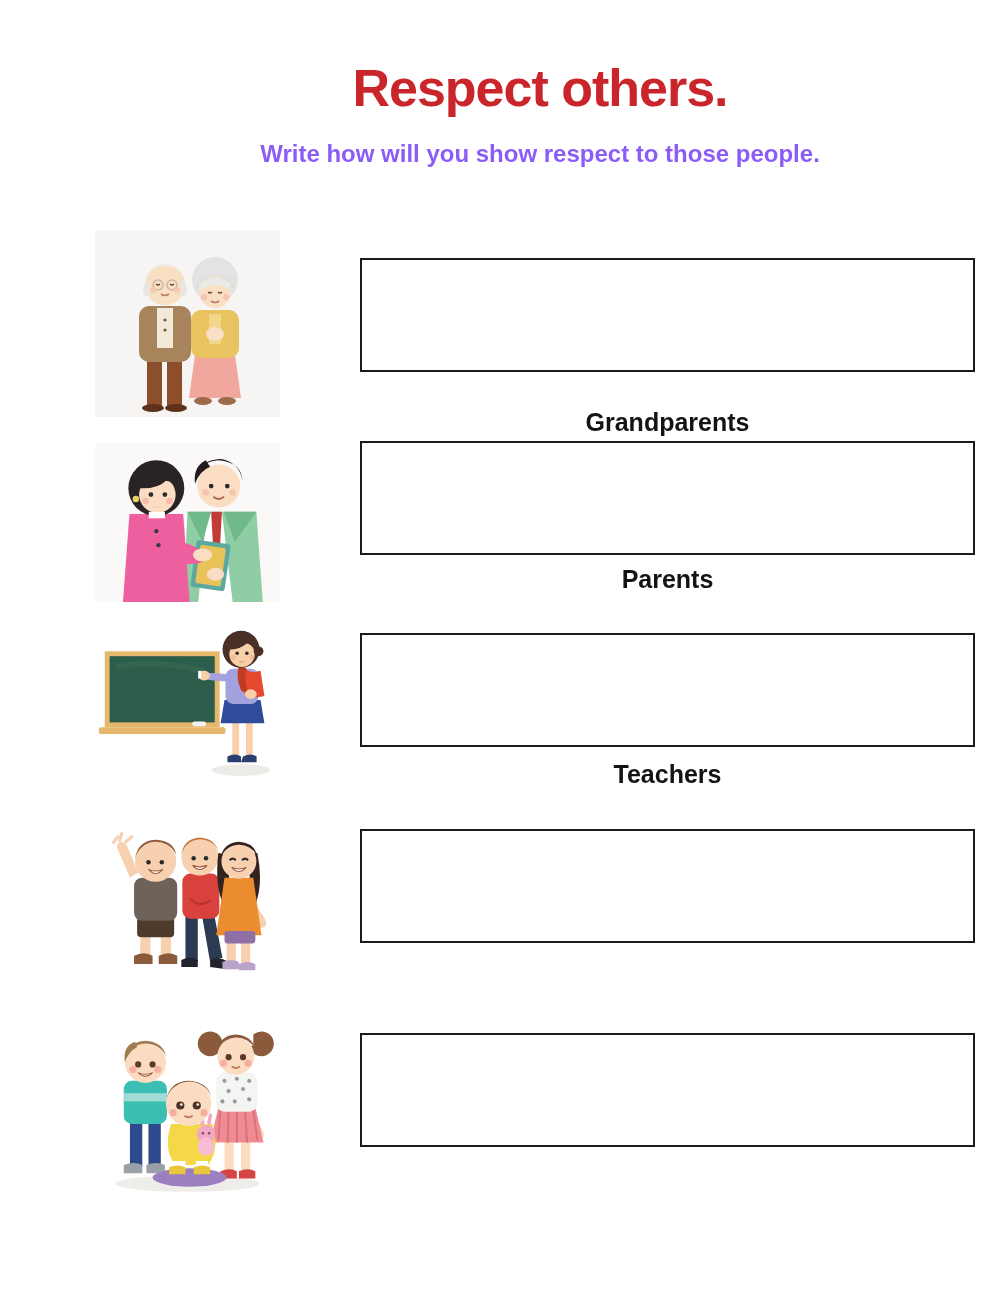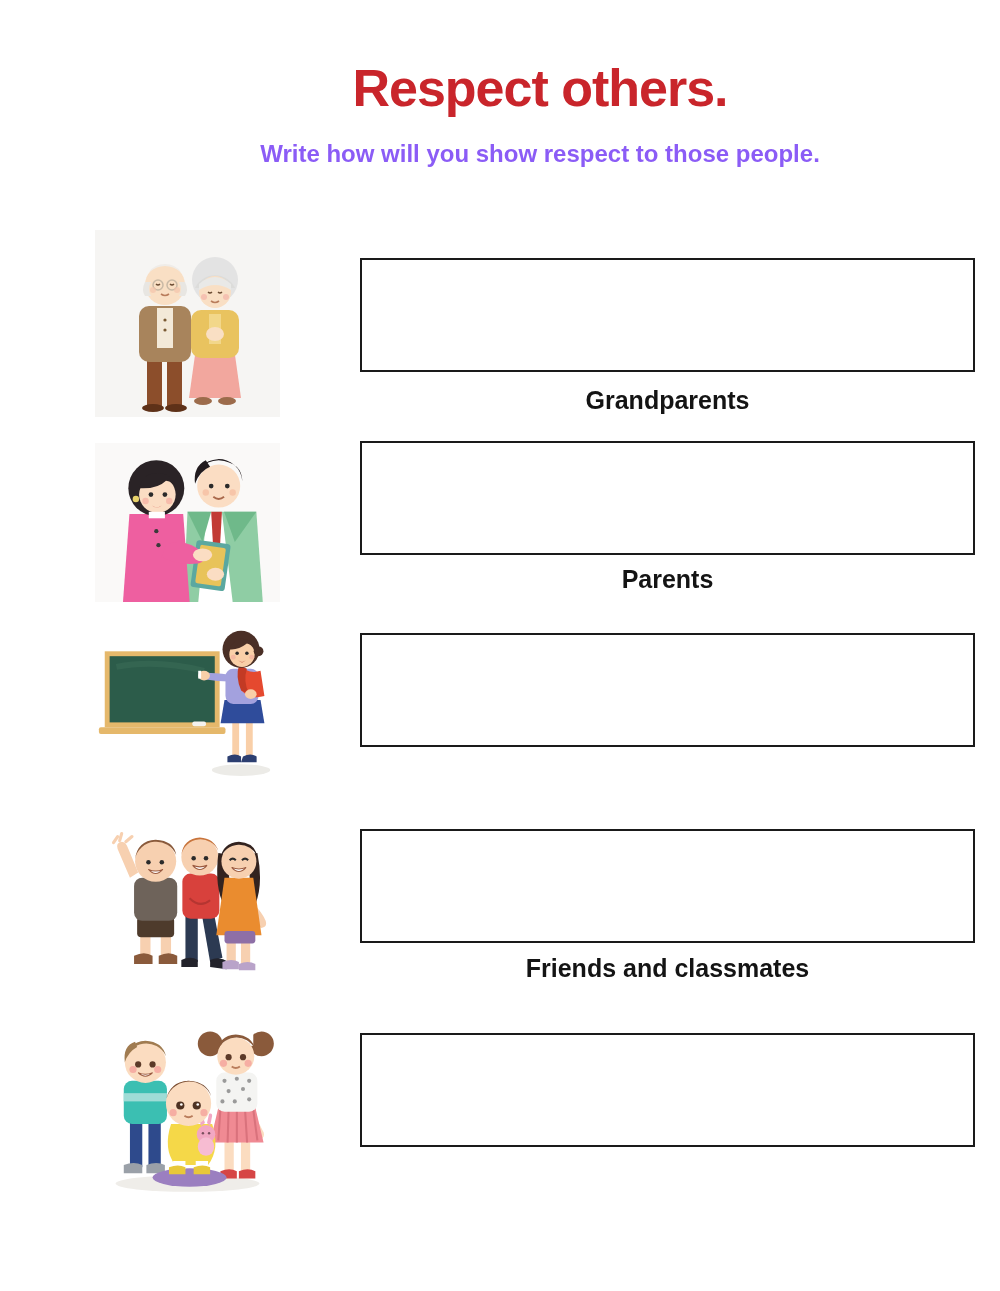--- a/index.html
+++ b/index.html
@@ -60,21 +60,21 @@
   .row-label {
     position: absolute;
     left: 320px;
     width: 615px;
     text-align: center;
     font-size: 25px;
     font-weight: 800;
     color: #141414;
   }
   
-  .img-1 { top: 230px; } .box-1 { top: 258px; } .lbl-1 { top: 386px; }
+  .img-1 { top: 230px; } .box-1 { top: 258px; } .lbl-1 { top: 408px; }
   .img-2 { top: 443px; } .box-2 { top: 441px; } .lbl-2 { top: 565px; }
   .img-3 { top: 626px; } .box-3 { top: 633px; } .lbl-3 { top: 760px; }
   .img-4 { top: 816px; } .box-4 { top: 829px; } .lbl-4 { top: 954px; }
   .img-5 { top: 1013px; } .box-5 { top: 1033px; } .lbl-5 { top: 1165px; }
 </style>
 </head>
 <body>
 
 <div class="page">
 
@@ -199,20 +199,21 @@
       <path d="M138 24 q4 -11 13 -11 q10 0 13 11 q-3 -5 -8 -6 q-9 7 -18 6 z" fill="#4a2f26"></path>
       <circle cx="168" cy="26" r="5" fill="#4a2f26"></circle>
       <circle cx="146" cy="28" r="1.8" fill="#2b2b2b"></circle>
       <circle cx="156" cy="28" r="1.8" fill="#2b2b2b"></circle>
       <path d="M147 35 q4 4 8 0 q-4 5 -8 0 z" fill="#b84a3a"></path>
       <circle cx="142" cy="32" r="2.5" fill="#f4b5a0" opacity="0.9"></circle>
       <circle cx="161" cy="32" r="2.5" fill="#f4b5a0" opacity="0.9"></circle>
     </svg>
   </div>
   <textarea class="answer-box box-3" aria-label="Teachers" style=""></textarea>
+  <div class="row-label lbl-3">Teachers</div>
 
   <div class="row-image img-4">
     <svg viewBox="0 0 180 170">
       <rect x="0" y="0" width="180" height="170" fill="#ffffff"></rect>
 
       <path d="M34 60 L22 32 q-2 -6 4 -7 q4 0 6 6 l10 24 z" fill="#f7d0b0"></path>
       <path d="M18 26 l4 -6 M24 24 l2 -7 M30 25 l6 -5" stroke="#f7d0b0" stroke-width="3" fill="none" stroke-linecap="round"></path>
       <rect x="44" y="100" width="10" height="38" fill="#f7d0b0"></rect>
       <rect x="64" y="100" width="10" height="38" fill="#f7d0b0"></rect>
       <path d="M38 136 q10 -5 18 0 l0 8 l-18 0 z" fill="#8a5a3b"></path>
@@ -247,21 +248,20 @@
       <path d="M126 60 L154 60 L162 116 L118 116 Z" fill="#ea8c2f"></path>
       <rect x="126" y="112" width="30" height="12" rx="3" fill="#8e6fa6"></rect>
       <circle cx="140" cy="44" r="17" fill="#f7d0b0"></circle>
       <path d="M122 42 a19 19 0 0 1 36 -2 q-2 -14 -18 -15 q-16 1 -18 17 z" fill="#33231f"></path>
       <path d="M131 43 q3 -3 6 0" stroke="#2b2b2b" stroke-width="2" fill="none"></path>
       <path d="M143 43 q3 -3 6 0" stroke="#2b2b2b" stroke-width="2" fill="none"></path>
       <path d="M133 50 q7 8 14 0 q-7 3 -14 0 z" fill="#ffffff" stroke="#9c5b40" stroke-width="1"></path>
     </svg>
   </div>
   <textarea class="answer-box box-4" aria-label="Friends and classmates" style=""></textarea>
-  <div class="row-label lbl-4">Friends and classmates</div>
 
   <div class="row-image img-5">
     <svg viewBox="0 0 180 178">
       <rect x="0" y="0" width="180" height="178" fill="#ffffff"></rect>
       <ellipse cx="90" cy="166" rx="70" ry="8" fill="#efede9"></ellipse>
 
       <circle cx="112" cy="30" r="12" fill="#8a5a3b"></circle>
       <circle cx="162" cy="30" r="12" fill="#8a5a3b"></circle>
       <rect x="150" y="18" width="4" height="14" fill="#ffffff"></rect>
       <path d="M150 96 q10 10 14 20 q2 6 -5 7 q-8 -4 -14 -16 z" fill="#fbdcc0"></path>

